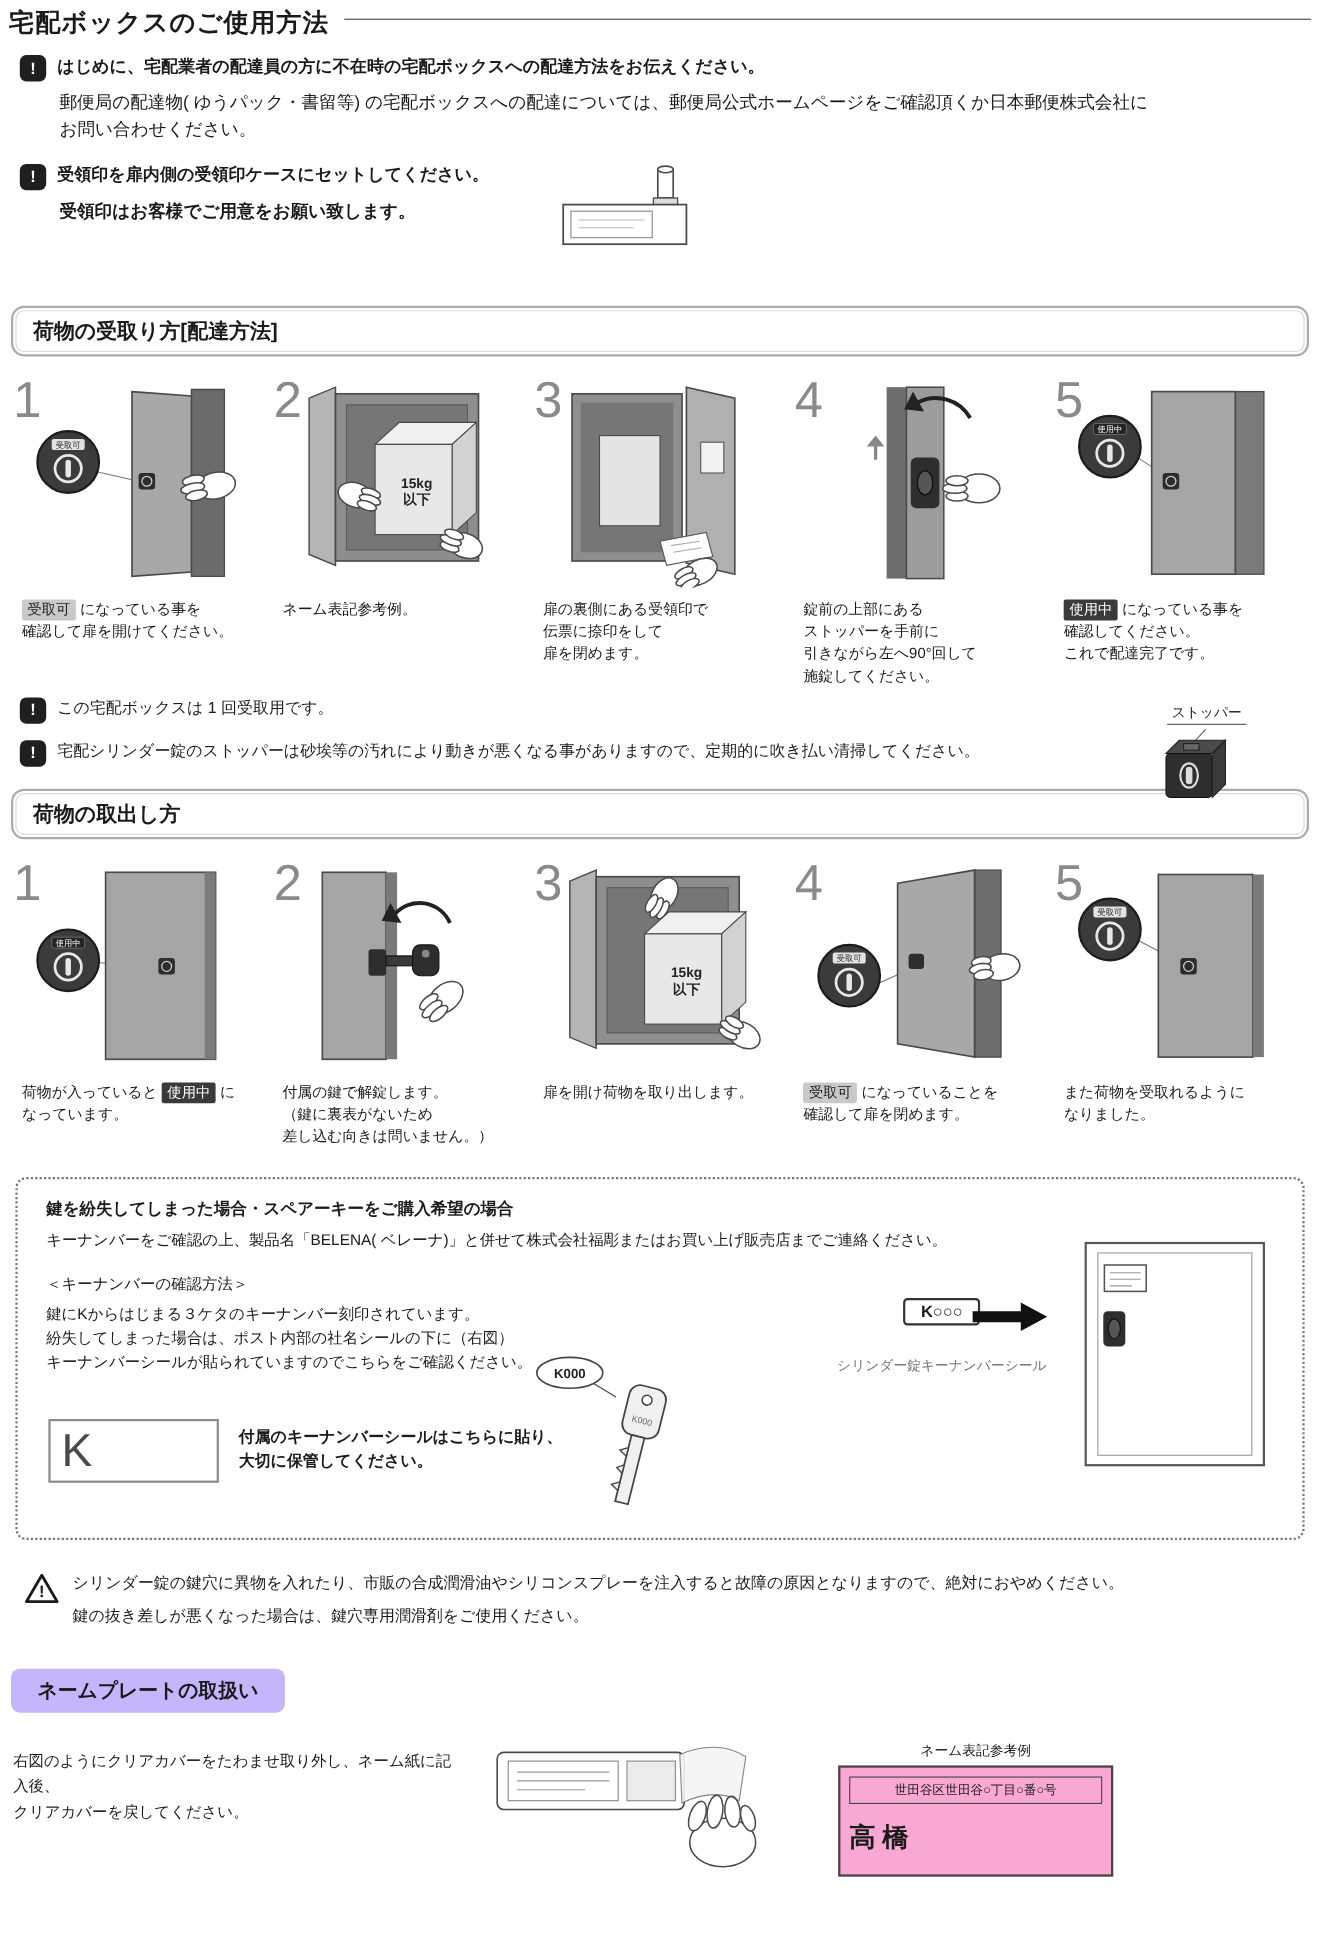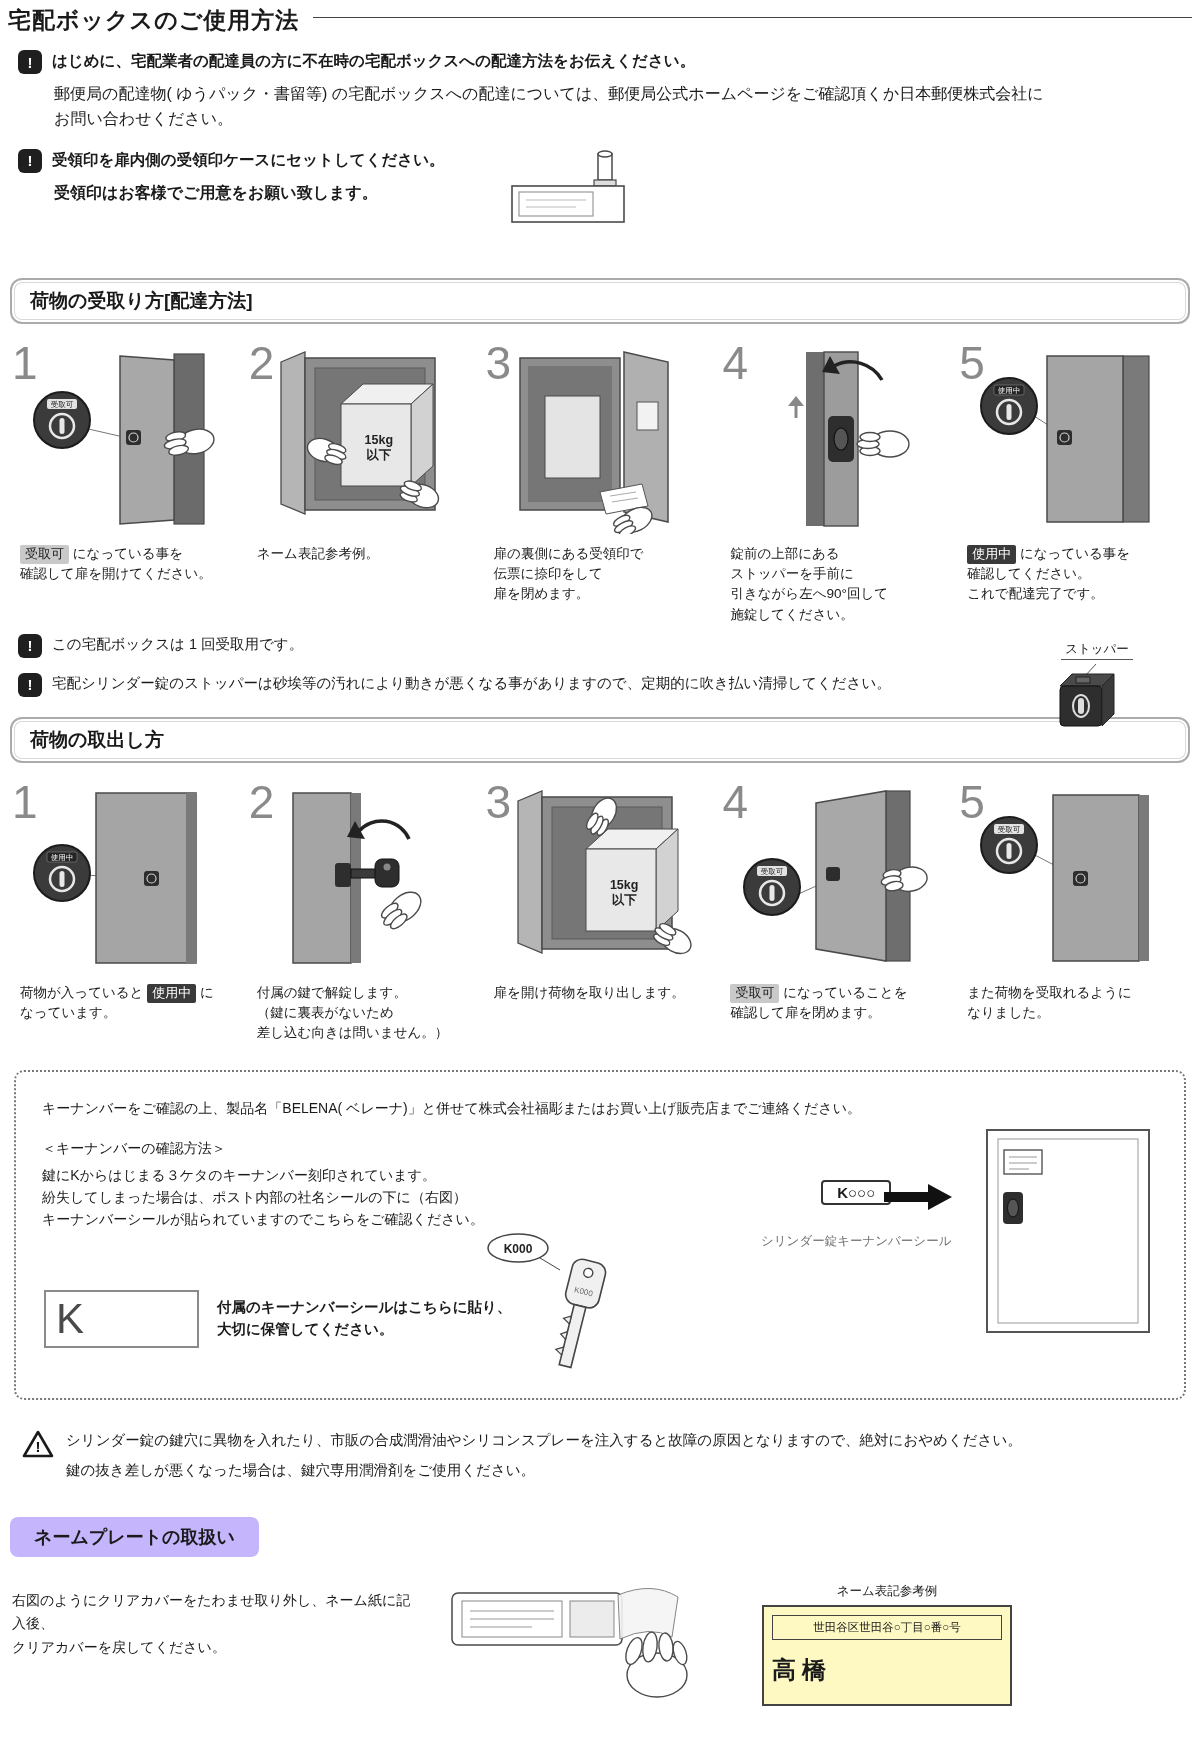--- a/index.html
+++ b/index.html
@@ -83,21 +83,21 @@
   .warning-text { font-size: 14.5px; line-height: 1.45; }
   .warning-text .line2 { margin-top: 9px; }
 
   
   .np-section { margin-top: 10px; }
   .np-content { display: flex; margin-top: 6px; }
   .np-body { font-size: 14px; line-height: 1.7; width: 400px; margin: 14px 0 0 4px; }
   .np-illus { margin: 0 10px; }
   .np-example { width: 250px; margin: 8px 20px 0 30px; }
   .np-example-caption { text-align: center; font-size: 12.5px; margin-bottom: 5px; }
-  .np-example-box { border: 2px solid #444; background: #fef9c3; padding: 8px; }
+  .np-example-box { border: 2px solid #444; background: #f9a8d4; padding: 8px; }
   .np-address { border: 1px solid #444; font-size: 11.5px; text-align: center; padding: 4px 2px; }
   .np-name { text-align: left; font-size: 24px; font-weight: bold; padding: 14px 0 10px 0; letter-spacing: 6px; }
 
   svg { display: block; }
 </style>
 </head>
 <body>
 
 <div class="title-row">
   <div class="page-title">宅配ボックスのご使用方法</div>
@@ -405,20 +405,21 @@
         <rect x="33.5" y="60" width="5" height="16" rx="2.5" fill="#e8e8e8"></rect>
       </svg>
     </div>
     <div class="cap"><span class="pre">また荷物を受取れるように
 なりました。</span></div>
   </div>
 
 </div>
 
 <div class="key-box">
+  <div class="key-title">鍵を紛失してしまった場合・スペアーキーをご購入希望の場合</div>
   <div class="key-body">キーナンバーをご確認の上、製品名「BELENA( ベレーナ)」と併せて株式会社福彫またはお買い上げ販売店までご連絡ください。</div>
   <div class="key-method-title">＜キーナンバーの確認方法＞</div>
   <div class="key-method-lines pre">鍵にKからはじまる３ケタのキーナンバー刻印されています。
 紛失してしまった場合は、ポスト内部の社名シールの下に（右図）
 キーナンバーシールが貼られていますのでこちらをご確認ください。</div>
 
   <div class="key-illus">
     <svg viewBox="0 0 150 160" width="150" height="160">
       <ellipse cx="32" cy="26" rx="30" ry="14" fill="#fff" stroke="#444" stroke-width="1.5"></ellipse>
       <text x="32" y="31" font-size="12" font-weight="bold" text-anchor="middle" fill="#222">K000</text>

